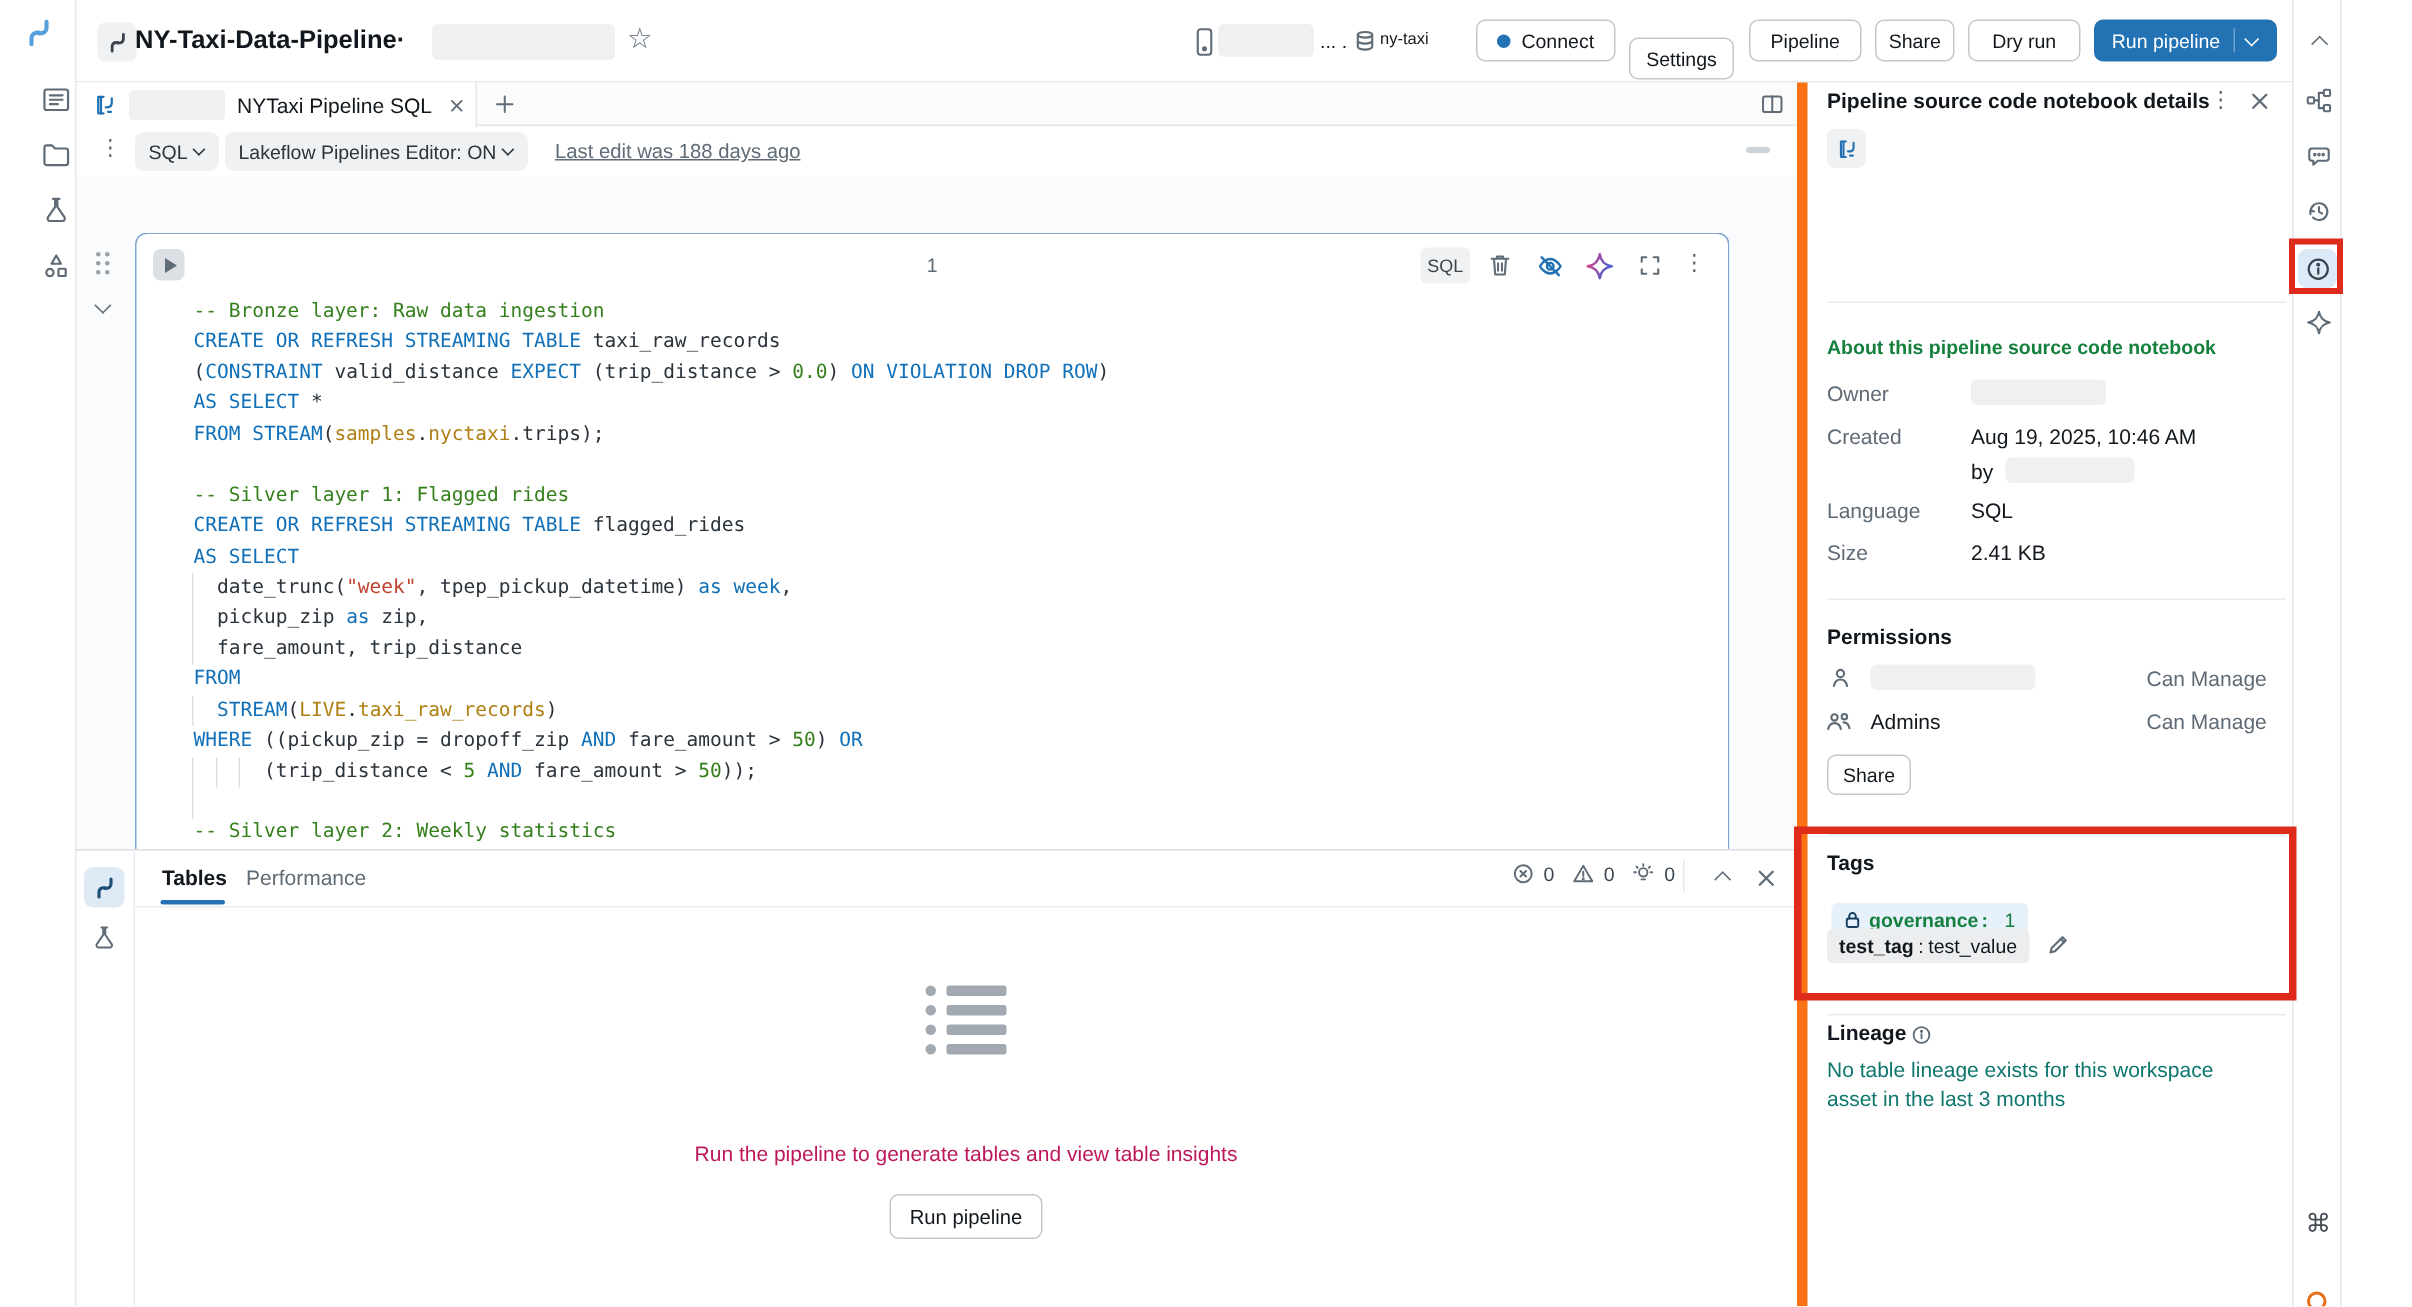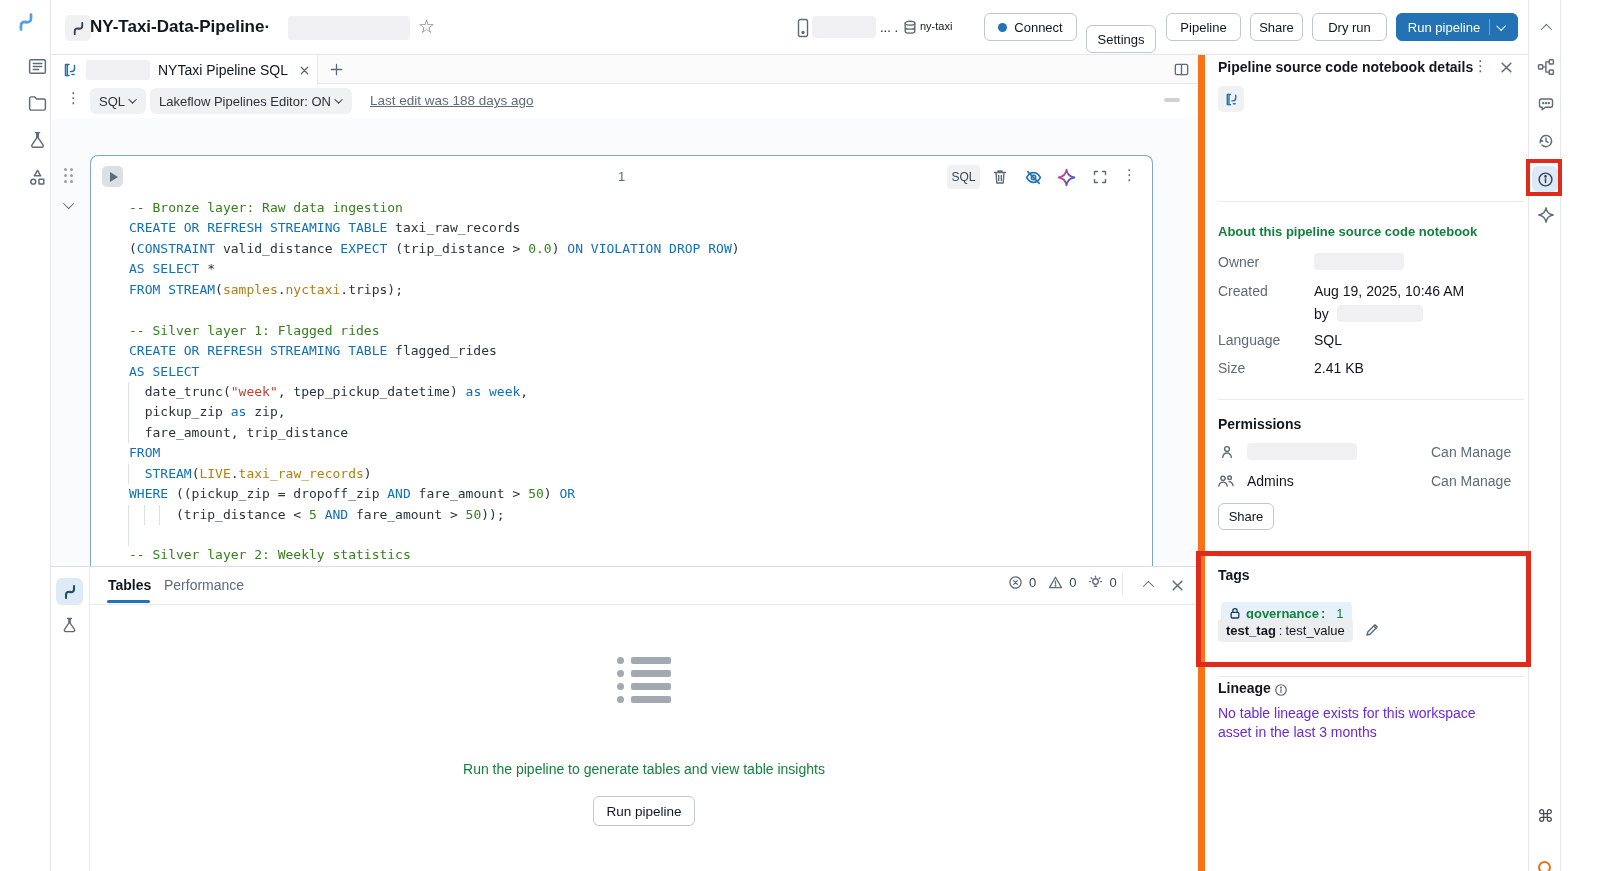--- a/index.html
+++ b/index.html
@@ -278,21 +278,21 @@
         </span>
       <span class="row" style="gap:7px;">
           <span style="width:7px;height:7px;border-radius:50%;background:#A2A9B0;"></span>
           <span style="width:40px;height:7px;border-radius:2px;background:#A2A9B0;"></span>
         </span>
       <span class="row" style="gap:7px;">
           <span style="width:7px;height:7px;border-radius:50%;background:#A2A9B0;"></span>
           <span style="width:40px;height:7px;border-radius:2px;background:#A2A9B0;"></span>
         </span>
     </div>
-    <div class="abs" style="left:0;width:1188px;top:194px;text-align:center;font-size:14px;color:#15803d;">Run the pipeline to generate tables and view table insights</div>
+    <div class="abs" style="left:0;width:1188px;top:194px;text-align:center;font-size:14px;color:#be185d;">Run the pipeline to generate tables and view table insights</div>
     <div class="abs btn" style="left:543px;top:229px;width:102px;height:30px;font-weight:400;font-size:13.5px;">Run pipeline</div>
   </div>
 
   <div class="abs" style="left:1198px;top:55px;width:330px;height:816px;background:#fff;border-left:7px solid #f97316;box-sizing:border-box;">
     <div class="abs" style="left:13px;top:4px;font-size:14px;font-weight:bold;color:#11171C;">Pipeline source code notebook details</div>
     <div class="abs kebab" style="left:268px;top:4px;">⋮</div>
     <div class="abs ic" style="left:294px;top:5px;width:14px;height:14px;">
       <svg width="13" height="13" viewBox="0 0 12 12" class="sv">
           <path d="M2 2l8 8M10 2l-8 8"></path>
         </svg>
@@ -373,21 +373,21 @@
     <div class="divider-h abs" style="left:13px;top:621px;width:306px;"></div>
 
     <div class="abs" style="left:13px;top:625px;font-size:14px;font-weight:bold;color:#11171C;">Lineage</div>
     <div class="abs ic" style="left:68px;top:627px;width:15px;height:15px;">
       <svg width="14" height="14" viewBox="0 0 16 16" class="sv">
           <circle cx="8" cy="8" r="6"></circle>
           <path d="M8 7.4v3.2"></path>
           <circle cx="8" cy="5.2" r="0.5" fill="currentColor"></circle>
         </svg>
     </div>
-    <div class="abs" style="left:13px;top:649px;width:290px;font-size:14px;line-height:19px;color:#6d28d9;">
+    <div class="abs" style="left:13px;top:649px;width:290px;font-size:14px;line-height:19px;color:#0f766e;">
       <div>No table lineage exists for this workspace</div>
       <div>asset in the last 3 months</div>
     </div>
   </div>
 
   <div class="abs" style="left:1528px;top:0;width:33px;height:871px;border-left:1px solid #E4E7EA;border-right:1px solid #E4E7EA;background:#fff;box-sizing:border-box;">
     <div class="abs ic" style="left:9px;top:22px;width:14px;height:12px;">
         <span class="chev chev-up" style="color:#5F6B76;"></span>
       </div>
     <div class="abs ic" style="left:7px;top:57px;width:19px;height:19px;">

